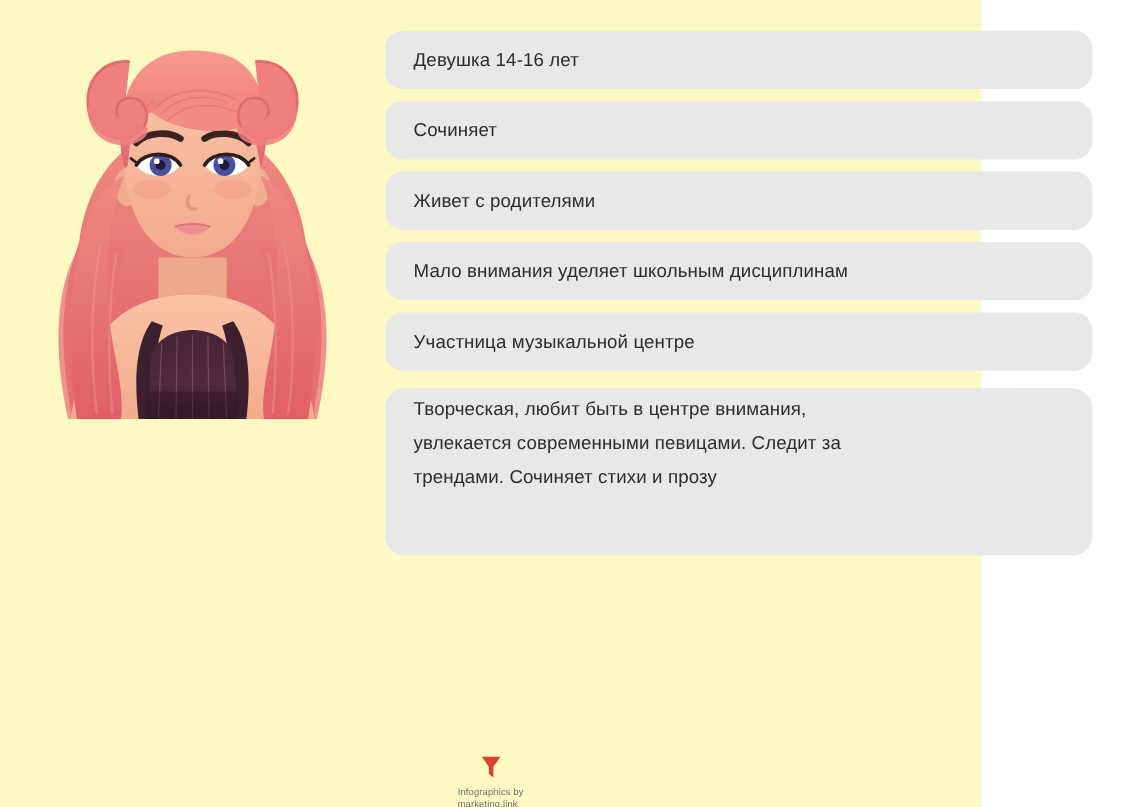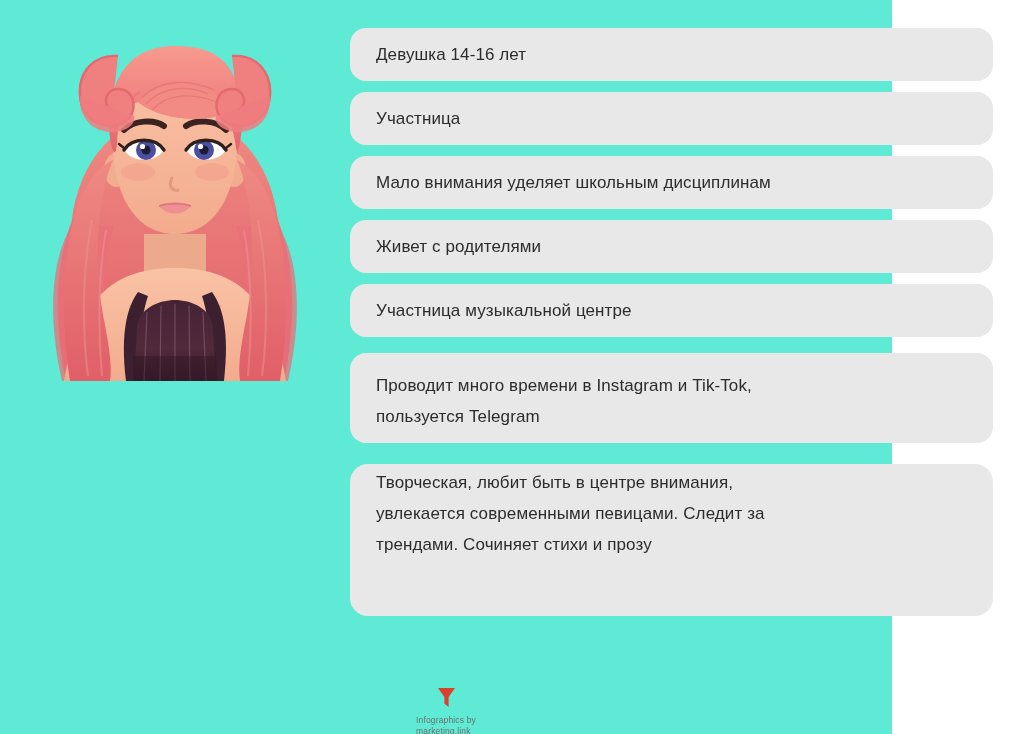--- a/index.html
+++ b/index.html
@@ -15,21 +15,21 @@
     overflow: hidden;
     font-family: "Liberation Sans", sans-serif;
     color: #2b2b2b;
   }
 
   #canvas {
     position: absolute;
     inset: 0;
     width: 892px;
     height: 734px;
-    background: #5eead4;
+    background: #fef9c3;
   }
 
   
   .illustration {
     position: absolute;
     left: 20px;
     top: 20px;
     width: 310px;
     height: 365px;
   }
@@ -238,39 +238,35 @@
     </svg>
   </div>
 
   <div class="facts">
 
     <div class="fact-pill h1">
       <span class="fact-text">Девушка 14-16 лет</span>
     </div>
 
     <div class="fact-pill h2">
-      <span class="fact-text">Участница</span>
+      <span class="fact-text">Сочиняет</span>
+    </div>
+
+    <div class="fact-pill h3">
+      <span class="fact-text">Живет с родителями</span>
     </div>
 
     <div class="fact-pill h4">
       <span class="fact-text">Мало внимания уделяет школьным дисциплинам</span>
     </div>
 
-    <div class="fact-pill h3">
-      <span class="fact-text">Живет с родителями</span>
-    </div>
-
     <div class="fact-pill h5">
       <span class="fact-text">Участница музыкальной центре</span>
     </div>
 
-    <div class="fact-pill big1">
-      <span class="fact-text">Проводит много времени в Instagram и Tik-Tok,
-пользуется Telegram</span>
-    </div>
 
     <div class="fact-pill big2">
       <span class="fact-text">Творческая, любит быть в центре внимания,
 увлекается современными певицами. Следит за
 трендами. Сочиняет стихи и прозу</span>
     </div>
 
   </div>
 
   <div class="watermark">

